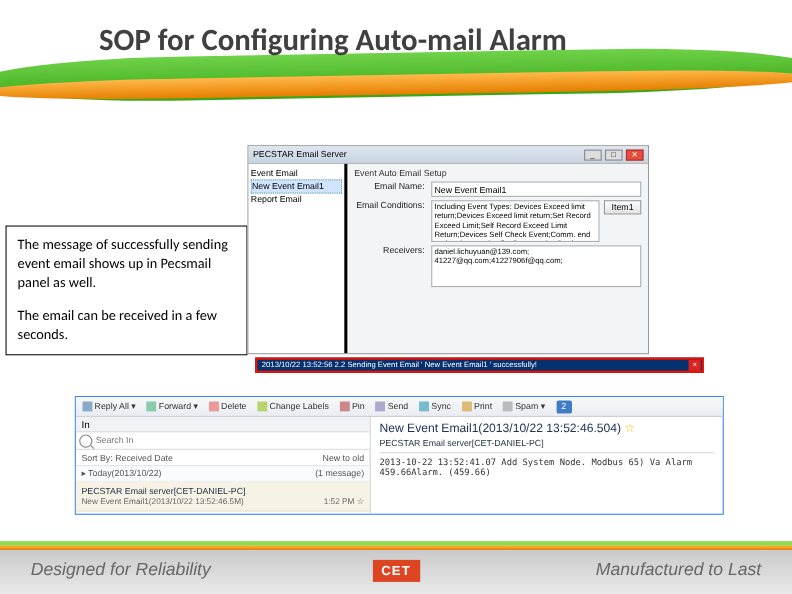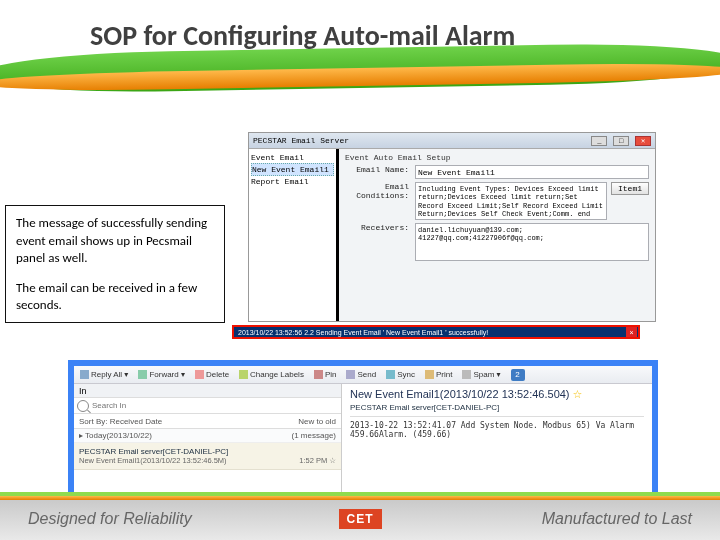--- a/index.html
+++ b/index.html
@@ -8,41 +8,41 @@
   
   .top-stripe { position: absolute; top: 0; left: 0; right: 0; height: 110px; }
   .top-stripe .green { position: absolute; top: 48px; left: -20px; right: -20px; height: 40px; background: linear-gradient(#6fd24a,#3aa514); border-radius: 50% / 100%; transform: rotate(-1deg); }
   .top-stripe .orange { position: absolute; top: 68px; left: -20px; right: -20px; height: 18px; background: linear-gradient(#ffb94a,#e67e00); border-radius: 50% / 100%; transform: rotate(-1deg); }
 
   .slide-title { position: absolute; top: 18px; left: 90px; right: 30px; font-size: 28px; color: #404040; font-family: 'Calibri','Segoe UI',sans-serif; }
 
   .callout-box { position: absolute; left: 5px; top: 205px; width: 220px; border: 1px solid #111; padding: 8px 10px; background: #fff; font-size: 13px; line-height: 1.35; font-family: Calibri, sans-serif; }
   .callout-box p + p { margin-top: 12px; }
 
-  .app1 { position: absolute; left: 248px; top: 132px; width: 408px; height: 190px; border: 1px solid #999; background: #f2f4f6; font-size: 8px; font-family: Liberation Mono, monospace; }
+  .app1 { position: absolute; left: 225px; top: 132px; width: 365px; height: 190px; border: 1px solid #999; background: #f2f4f6; font-size: 8px; }
   .app1 .titlebar { height: 16px; background: linear-gradient(#dfe7f0,#c7d3e2); display: flex; align-items: center; padding: 0 4px; border-bottom: 1px solid #aaa; }
   .app1 .titlebar .tt { flex: 1; }
   .app1 .winbtns span { display: inline-block; width: 16px; height: 10px; background: #ddd; border: 1px solid #888; margin-left: 1px; text-align: center; line-height: 9px; font-size: 7px; }
   .app1 .winbtns .close { background: #e74c3c; color: #fff; border-color: #a33; }
   .app1 .body { display: flex; height: calc(100% - 16px); }
   .app1 .tree { width: 90px; border-right: 3px solid #000000; background: #fff; padding: 3px 2px; }
   .app1 .tree .n { white-space: nowrap; overflow: hidden; padding: 1px 0; }
   .app1 .tree .n.sel { background: #d0e4ff; border: 1px dotted #6aa; }
   .app1 .detail { flex: 1; padding: 4px 6px; background: #f2f4f6; }
   .app1 .group { font-size: 8px; margin-bottom: 3px; color: #333; }
   .app1 .row { display: flex; align-items: flex-start; margin: 3px 0; font-size: 8px; }
   .app1 .row .lbl { width: 70px; text-align: right; padding-right: 6px; color: #222; }
   .app1 .row .fld { flex: 1; background: #fff; border: 1px solid #abadb3; height: 14px; padding: 0 2px; line-height: 13px; overflow: hidden; }
   .app1 .row .fld.tall { height: 38px; line-height: 1.2; padding: 2px; white-space: normal; font-size: 7px; }
   .app1 .btn { background: linear-gradient(#fefefe,#e2e2e2); border: 1px solid #999; padding: 1px 6px; margin-left: 4px; font-size: 8px; }
 
   .redbar { position: absolute; left: 232px; top: 325px; width: 408px; height: 14px; border: 2px solid #e10; background: #06316f; color: #fff; font-size: 7px; line-height: 12px; padding: 0 4px; overflow: hidden; white-space: nowrap; }
   .redbar .x { position: absolute; right: 1px; top: 0; width: 11px; height: 11px; background: #d22; text-align: center; line-height: 11px; }
 
-  .mailclient { position: absolute; left: 68px; top: 360px; width: 590px; height: 140px; border: 6px solid #3b82f6; background: #fff; font-size: 8px; }
+  .mailclient { position: absolute; left: 68px; top: 360px; width: 590px; height: 108px; border: 1px solid #3b82f6; background: #fff; font-size: 8px; }
   .mc-toolbar { height: 18px; border-bottom: 1px solid #c9c9d0; display: flex; align-items: center; gap: 10px; padding: 0 6px; background: linear-gradient(#f8f9fb,#e9ecf1); }
   .mc-toolbar .item { display: flex; align-items: center; gap: 2px; color: #333; }
   .mc-toolbar .ic { width: 9px; height: 9px; background: #9bb; display: inline-block; }
   .mc-toolbar .ic.reply { background:#8ac; } .mc-toolbar .ic.fwd { background:#8ca; } .mc-toolbar .ic.del{background:#e99;} .mc-toolbar .ic.lbl{background:#b9d46b;} .mc-toolbar .ic.pin{background:#c88;} .mc-toolbar .ic.print{background:#aac;} .mc-toolbar .ic.sync{background:#7bc;} .mc-toolbar .ic.send{background:#db7;} .mc-toolbar .ic.spam{background:#bbb;}
   .mc-toolbar .badge { background:#3f7cc4; color:#fff; width:14px; height:12px; text-align:center; line-height:12px; border-radius:2px; font-size:8px; }
   .mc-body { display: flex; height: calc(100% - 18px); }
   .mc-left { width: 268px; border-right: 1px solid #ccc; display: flex; flex-direction: column; }
   .mc-left .in-hdr { height: 14px; background:#f0f2f5; border-bottom:1px solid #ddd; padding:0 5px; line-height:14px; font-size:9px; }
   .mc-left .search { height: 16px; border-bottom:1px solid #ddd; display:flex; align-items:center; }
   .mc-left .search .mag { width:12px; height:12px; margin:0 3px; border:1px solid #888; border-radius:50%; position:relative; }

